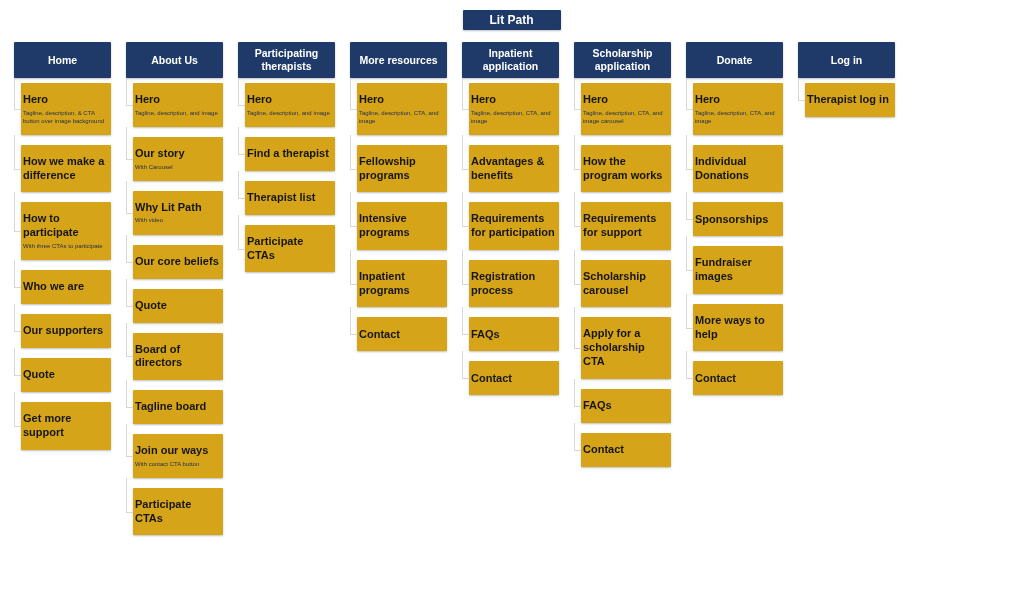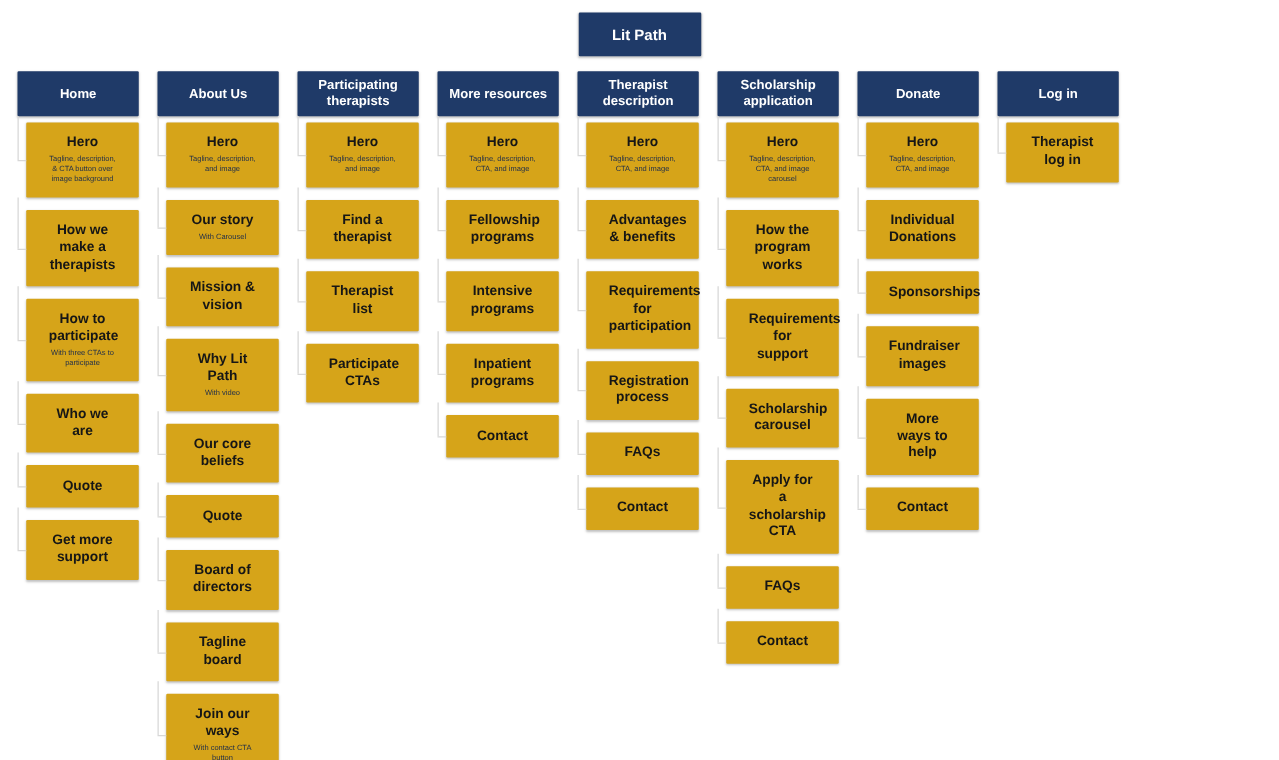--- a/index.html
+++ b/index.html
@@ -10,21 +10,21 @@
     --sub-text:#233049;
   }
   *{box-sizing:border-box;}
   html,body{margin:0;padding:0;}
   body{
     width:1023px;height:608px;background:#ffffff;
     font-family:"Liberation Sans", sans-serif;
     overflow:hidden;
   }
   .root-node{
-    width:98px;height:35px;margin:10px auto 12px auto;
+    width:98px;height:20px;margin:10px auto 12px auto;
     background:var(--navy);color:#fff;
     display:flex;align-items:center;justify-content:center;
     font-weight:700;font-size:12px;
     box-shadow:0 1px 2px rgba(0,0,0,.25);
     border-radius:1px;
   }
   .columns{
     display:flex;gap:15px;padding-left:14px;align-items:flex-start;
   }
   .column{flex:0 0 97px;width:97px;}
@@ -43,21 +43,21 @@
     border-top:1px solid var(--line);
   }
   .item::after{
     content:"";position:absolute;left:-7px;top:-10px;width:0;
     height:calc(50% + 10px);
     border-left:1px solid var(--line);
   }
   .item:first-child::after{top:-5px;height:calc(50% + 5px);}
   .item-box{
     background:var(--gold);
-    padding:10px 18px;text-align:center;
+    padding:10px 2px;text-align:left;
     display:flex;flex-direction:column;justify-content:center;
     box-shadow:0 1px 2px rgba(0,0,0,.25);
     border-radius:1px;min-height:34px;
   }
   .item-title{
     font-weight:700;font-size:11px;line-height:1.25;color:var(--item-text);
   }
   .item-sub{
     font-size:6px;line-height:1.35;color:var(--sub-text);margin-top:2px;
   }
@@ -75,39 +75,45 @@
     <ul class="items">
   <li class="item">
     <div class="item-box">
       <div class="item-title">Hero</div>
       <div class="item-sub">Tagline, description, &amp; CTA button over image background</div>
     </div>
   </li>
 
   <li class="item">
     <div class="item-box">
-      <div class="item-title">How we make a therapists</div>
+      <div class="item-title">How we make a difference</div>
 
     </div>
   </li>
 
   <li class="item">
     <div class="item-box">
       <div class="item-title">How to participate</div>
       <div class="item-sub">With three CTAs to participate</div>
     </div>
   </li>
 
   <li class="item">
     <div class="item-box">
       <div class="item-title">Who we are</div>
 
     </div>
   </li>
 
+  <li class="item">
+    <div class="item-box">
+      <div class="item-title">Our supporters</div>
+
+    </div>
+  </li>
 
   <li class="item">
     <div class="item-box">
       <div class="item-title">Quote</div>
 
     </div>
   </li>
 
   <li class="item">
     <div class="item-box">
@@ -130,26 +136,20 @@
     </div>
   </li>
 
   <li class="item">
     <div class="item-box">
       <div class="item-title">Our story</div>
       <div class="item-sub">With Carousel</div>
     </div>
   </li>
 
-  <li class="item">
-    <div class="item-box">
-      <div class="item-title">Mission &amp; vision</div>
-
-    </div>
-  </li>
 
   <li class="item">
     <div class="item-box">
       <div class="item-title">Why Lit Path</div>
       <div class="item-sub">With video</div>
     </div>
   </li>
 
   <li class="item">
     <div class="item-box">
@@ -268,21 +268,21 @@
       <div class="item-title">Contact</div>
 
     </div>
   </li>
 </ul>
   </div>
 
 
   <div class="column">
     <div class="col-header">
-      <span class="col-header-label">Therapist description</span>
+      <span class="col-header-label">Inpatient application</span>
     </div>
     <ul class="items">
   <li class="item">
     <div class="item-box">
       <div class="item-title">Hero</div>
       <div class="item-sub">Tagline, description, CTA, and image</div>
     </div>
   </li>
 
   <li class="item">

